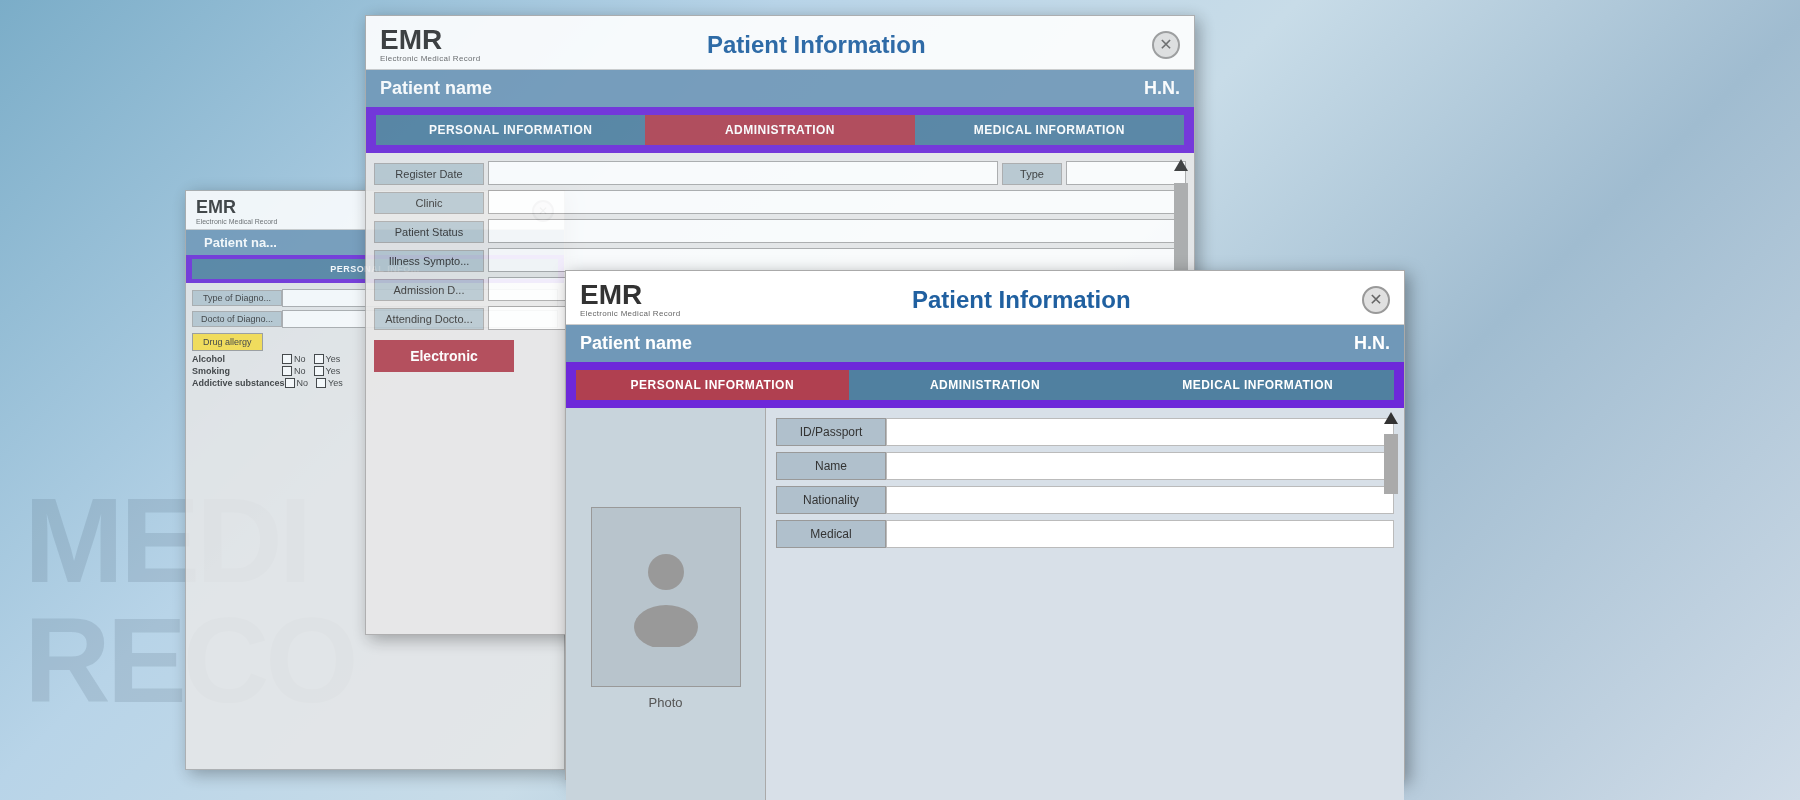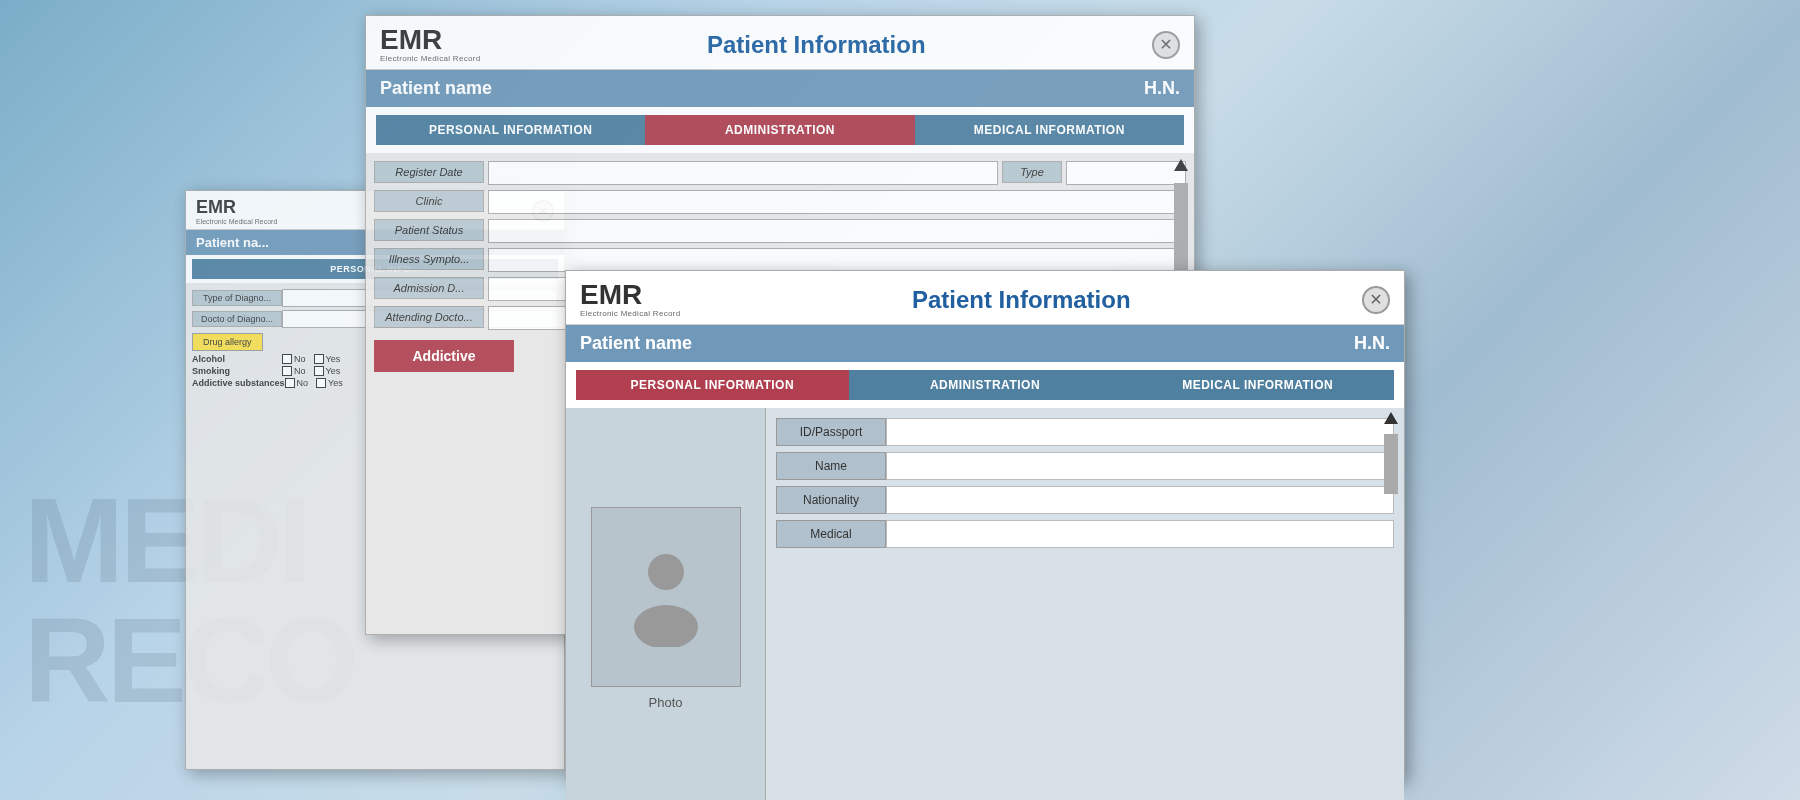--- a/index.html
+++ b/index.html
@@ -136,21 +136,21 @@
     .hn-label {
       font-size: 18px;
       font-weight: bold;
       color: white;
     }
 
     .tab-row {
       display: flex;
       gap: 0;
       padding: 8px 10px;
-      background: #ffffff;
+      background: #6d28d9;
     }
 
     .tab-btn {
       flex: 1;
       padding: 8px 10px;
       font-size: 12px;
       font-weight: bold;
       letter-spacing: 0.5px;
       border: none;
       cursor: pointer;
@@ -240,20 +240,21 @@
       flex: 1;
       height: 28px;
     }
 
     .sm-patient-bar {
       padding: 5px 10px;
     }
 
     .sm-patient-name {
       font-size: 13px;
+      margin-left: 8px;
     }
 
     .sm-tab-btn {
       font-size: 9px;
       padding: 5px 6px;
     }
 
     .med-window-header {
       background: white;
       padding: 6px 10px 4px 10px;
@@ -359,24 +360,23 @@
     .cb-box {
       width: 10px;
       height: 10px;
       border: 1px solid #333;
       background: white;
       display: inline-block;
     }
 
     .w2-form-row {
       display: flex;
-      align-items: flex-start;
+      align-items: flex-end;
       margin-bottom: 5px;
       gap: 4px;
-      font-style: italic;
     }
 
     .w2-label {
       background: #b8c8d0;
       border: 1px solid #aaa;
       padding: 4px 8px;
       font-size: 11px;
       color: #333;
       min-width: 110px;
       text-align: center;
@@ -497,21 +497,21 @@
       <div class="w2-input"></div>
     </div>
     <div class="w2-form-row">
       <div class="w2-label">Admission D...</div>
       <div class="w2-input"></div>
     </div>
     <div class="w2-form-row">
       <div class="w2-label">Attending Docto...</div>
       <div class="w2-input"></div>
     </div>
-    <button class="w2-admission-btn">Addictive</button>
+    <button class="w2-admission-btn">Electronic</button>
   </div>
 </div>
 
 <div class="emr-window window-3">
   <div class="window-header">
     <div class="emr-logo">
       <div class="emr-logo-title">EMR</div>
       <div class="emr-logo-sub">Electronic Medical Record</div>
     </div>
     <div class="window-title">Patient Information</div>

